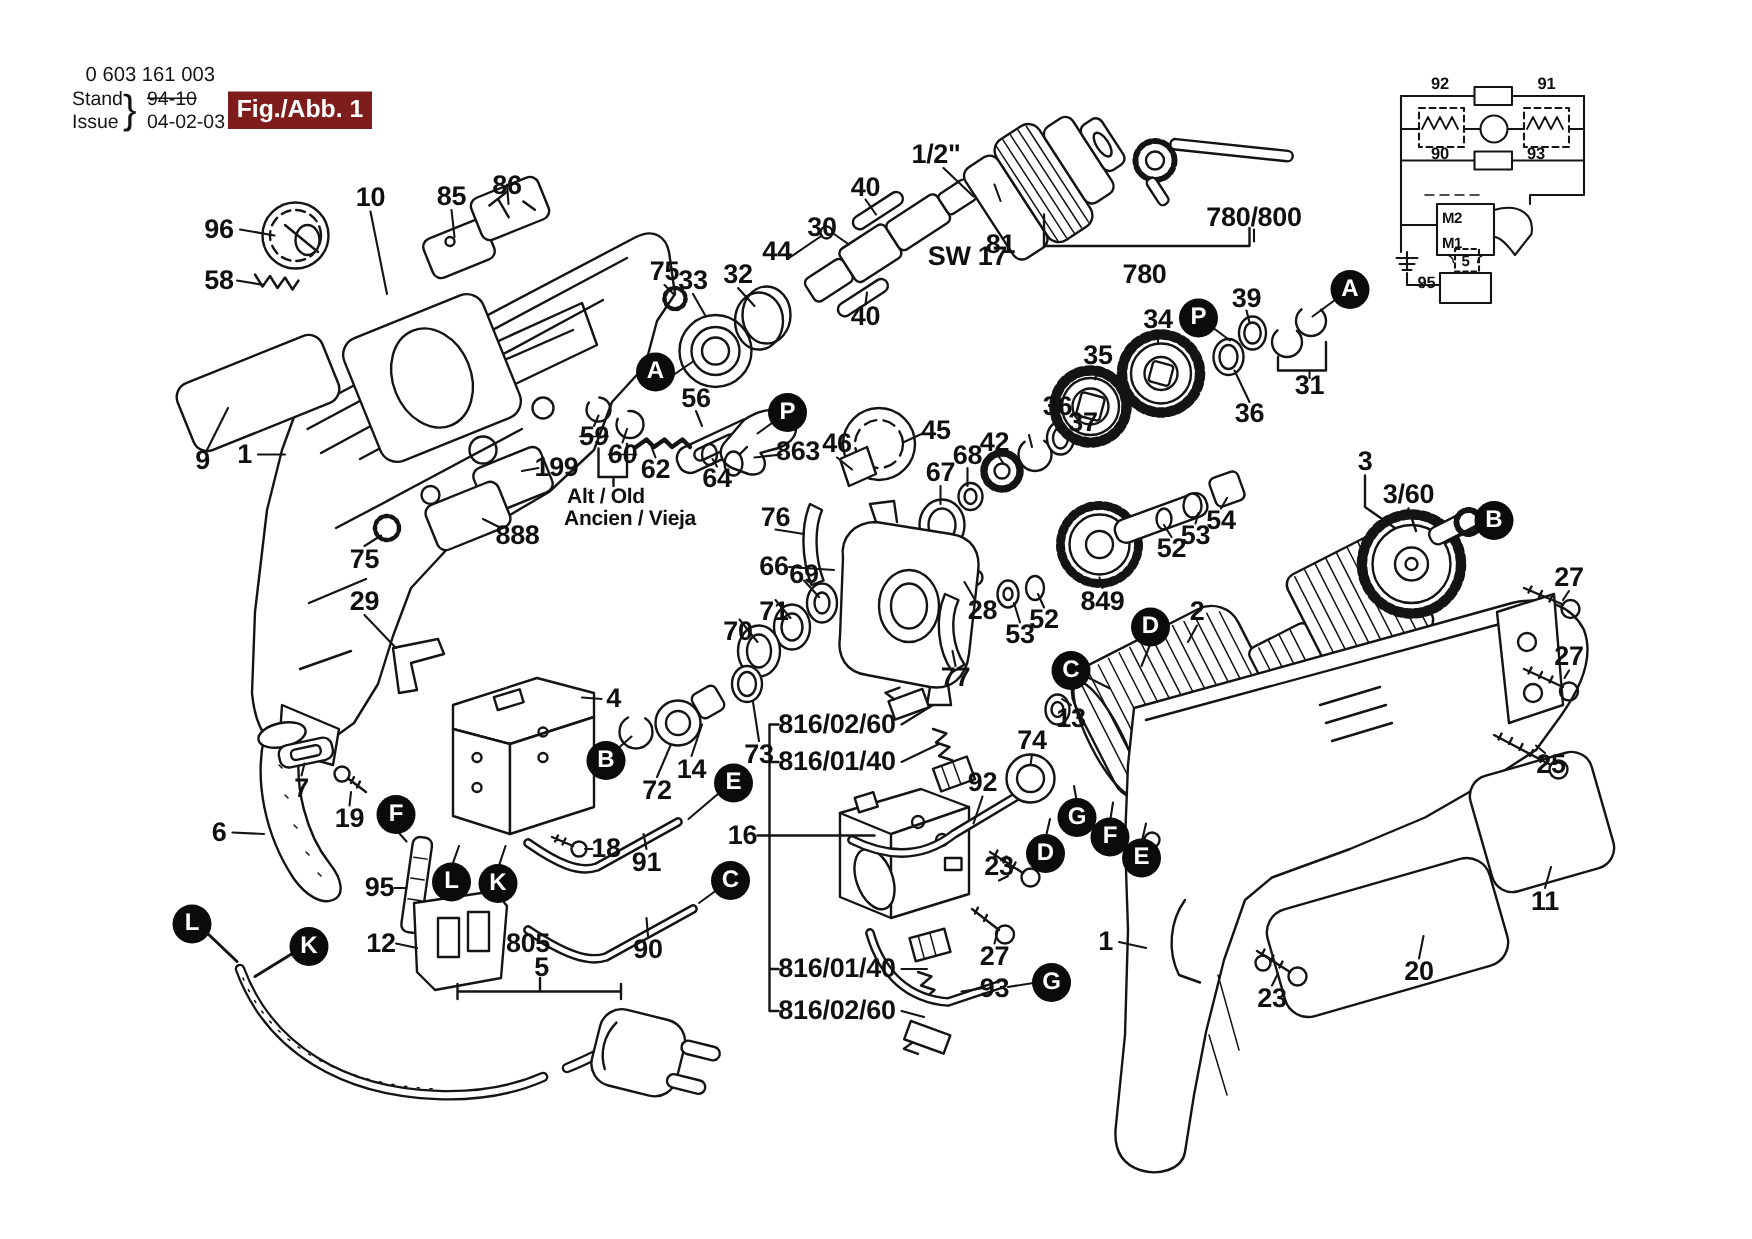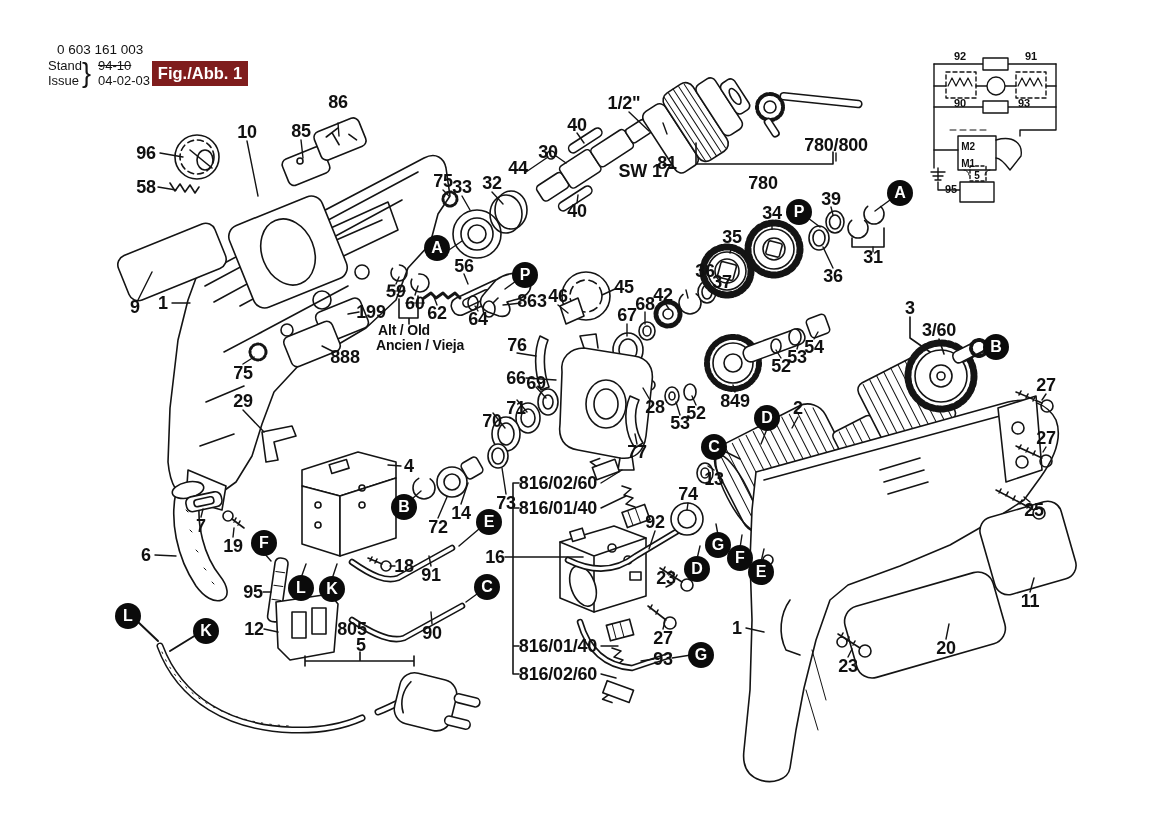--- a/index.html
+++ b/index.html
@@ -429,21 +429,21 @@
     <path d="M301,578 L306,564 M332,579 L337,564 M264,553 L271,561 M446,252 L462,241 M516,281 L505,289"></path>
   </g>
 </g>
 </svg>
 
 <div id="labels-layer">
       <div class="plabel" style="left: 146px; top: 153px;">96</div>
       <div class="plabel" style="left: 146px; top: 187px;">58</div>
       <div class="plabel" style="left: 247px; top: 132px;">10</div>
       <div class="plabel" style="left: 301px; top: 131px;">85</div>
-      <div class="plabel" style="left: 338px; top: 102px;">86</div>
+      <div class="plabel" style="left: 338px; top: 124px;">86</div>
       <div class="plabel" style="left: 135px; top: 307px;">9</div>
       <div class="plabel" style="left: 163px; top: 303px;">1</div>
       <div class="plabel" style="left: 243px; top: 373px;">75</div>
       <div class="plabel" style="left: 243px; top: 401px;">29</div>
       <div class="plabel" style="left: 201px; top: 526px;">7</div>
       <div class="plabel" style="left: 233px; top: 546px;">19</div>
       <div class="plabel" style="left: 146px; top: 555px;">6</div>
       <div class="plabel" style="left: 253px; top: 592px;">95</div>
       <div class="plabel" style="left: 254px; top: 629px;">12</div>
       <div class="plabel" style="left: 352px; top: 629px;">805</div>

